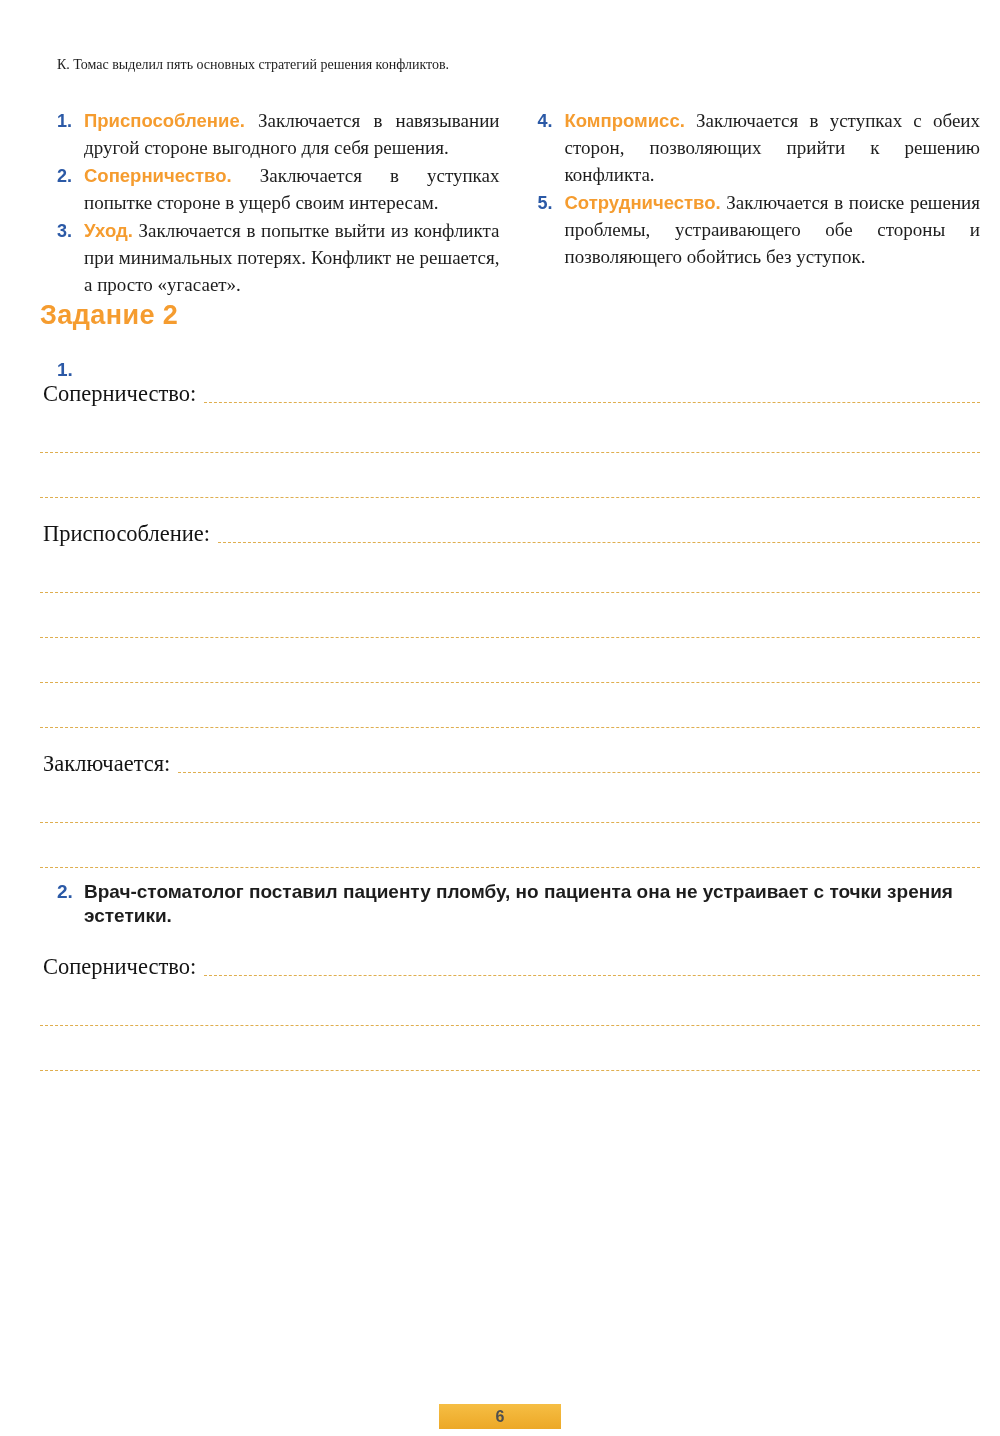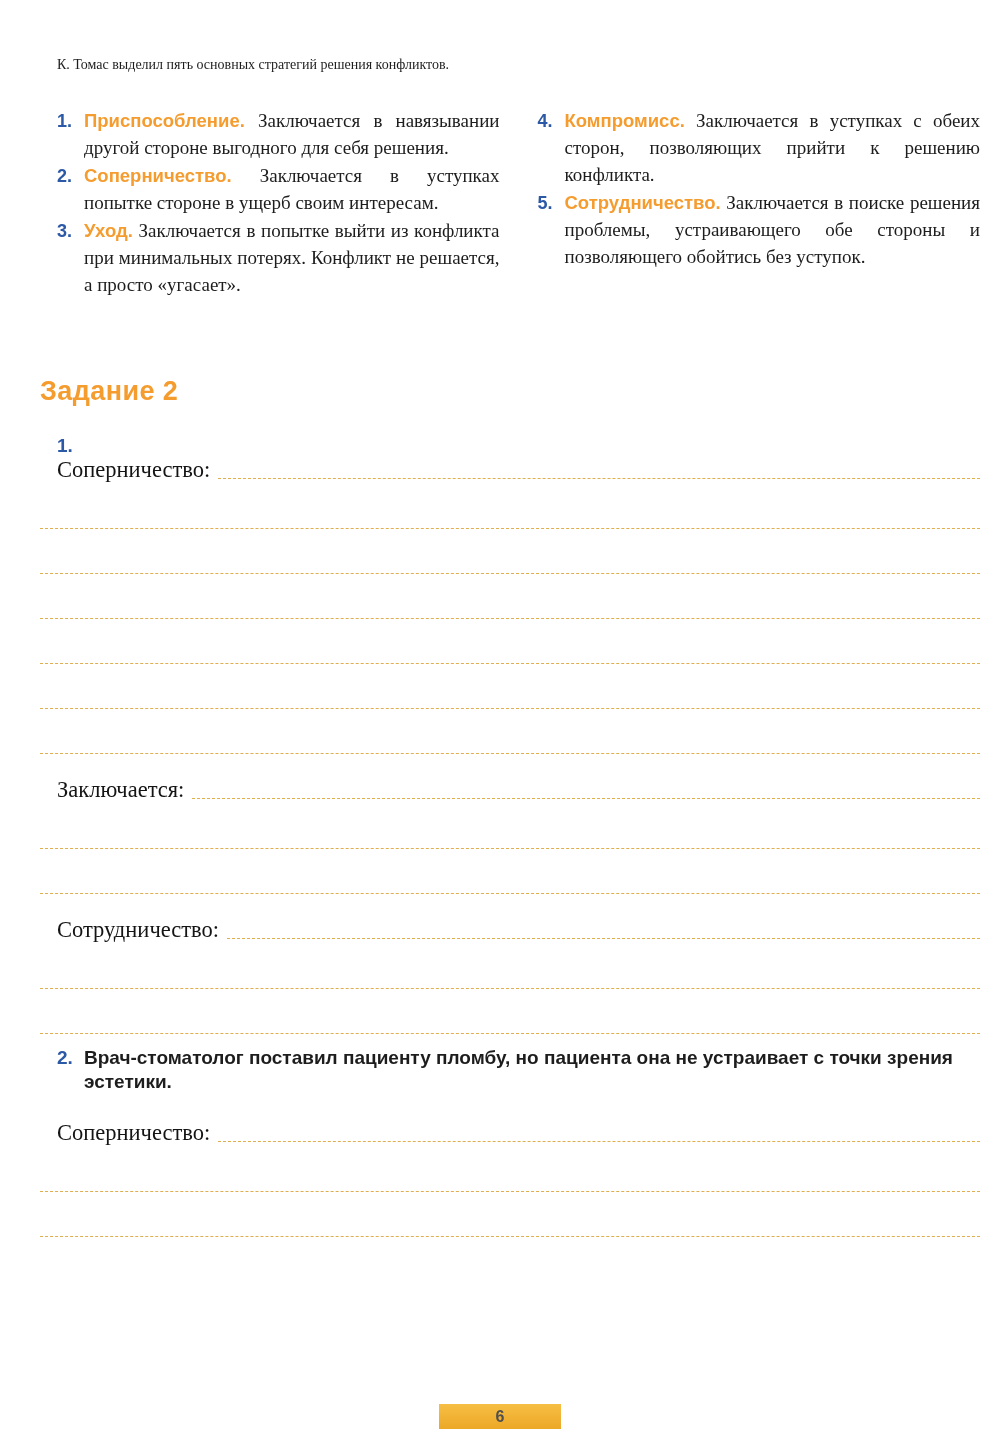--- a/index.html
+++ b/index.html
@@ -26,42 +26,41 @@
     position:absolute; left:0; top:0;
     font-family:"Liberation Sans", sans-serif; font-weight:bold;
     color:#2B59A6; font-size:18px; line-height:1.5;
   }
   .strategy .name {
     font-family:"Liberation Sans", sans-serif; font-weight:bold;
     color:#F59C2F; font-size:18.5px;
   }
 
   .task-title {
-    margin-top:76px;
     font-family:"Liberation Sans", sans-serif; font-weight:bold;
     font-size:27px; color:#F59C2F; letter-spacing:0.4px;
   }
   .instruction {
     margin-top:9px; font-size:19.5px; line-height:1.38;
     text-align:justify; text-indent:35px;
   }
 
   .situation {
     margin-top:27px; margin-left:17px;
     font-family:"Liberation Sans", sans-serif; font-weight:bold;
     font-size:19px; line-height:1.3;
     padding-left:27px; position:relative;
   }
   .situation .num { position:absolute; left:0; top:0; color:#2B59A6; }
   .situation.second { margin-top:12px; }
 
   .answers { margin-top:2px; }
   .label-row { display:flex; align-items:flex-end; height:50px; }
   .answer-label {
-    font-size:22.5px; margin-left:17px; padding-right:8px;
+    font-size:22.5px; margin-left:3px; padding-right:8px;
     white-space:nowrap; padding-bottom:1px; color:#141414;
   }
   .rule-fill { flex:1; border-bottom:1px dashed #DFAE4F; margin-bottom:5px; }
   .rule { height:45px; border-bottom:1px dashed #DFAE4F; }
 
   .footer-badge {
     position:absolute; left:50%; transform:translateX(-50%);
     bottom:7px; width:122px; height:25px;
     background:linear-gradient(180deg,#F6BE44,#ECA827);
     display:flex; align-items:center; justify-content:center;
@@ -97,46 +96,42 @@
     <div>
       <div class="label-row">
         <span class="answer-label">Соперничество:</span>
         <span class="rule-fill"></span>
       </div>
       <div class="rule"></div>
       <div class="rule"></div>
     </div>
 
     <div>
+      <div class="label-row">
+        <span class="answer-label">Приспособление:</span>
+        <span class="rule-fill"></span>
+      </div>
       <div class="rule"></div>
       <div class="rule"></div>
     </div>
 
     <div>
       <div class="rule"></div>
       <div class="rule"></div>
     </div>
 
     <div>
       <div class="label-row">
         <span class="answer-label">Заключается:</span>
         <span class="rule-fill"></span>
       </div>
       <div class="rule"></div>
       <div class="rule"></div>
     </div>
 
-    <div>
-      <div class="label-row">
-        <span class="answer-label">Сотрудничество:</span>
-        <span class="rule-fill"></span>
-      </div>
-      <div class="rule"></div>
-      <div class="rule"></div>
-    </div>
 
   </div>
 
   <p class="situation second"><span class="num">2.</span><span>Врач-стоматолог поставил пациенту пломбу, но пациента она не устраивает с точки зрения эстетики.</span></p>
 
   <div class="answers">
     <div>
       <div class="label-row">
         <span class="answer-label">Соперничество:</span>
         <span class="rule-fill"></span>

